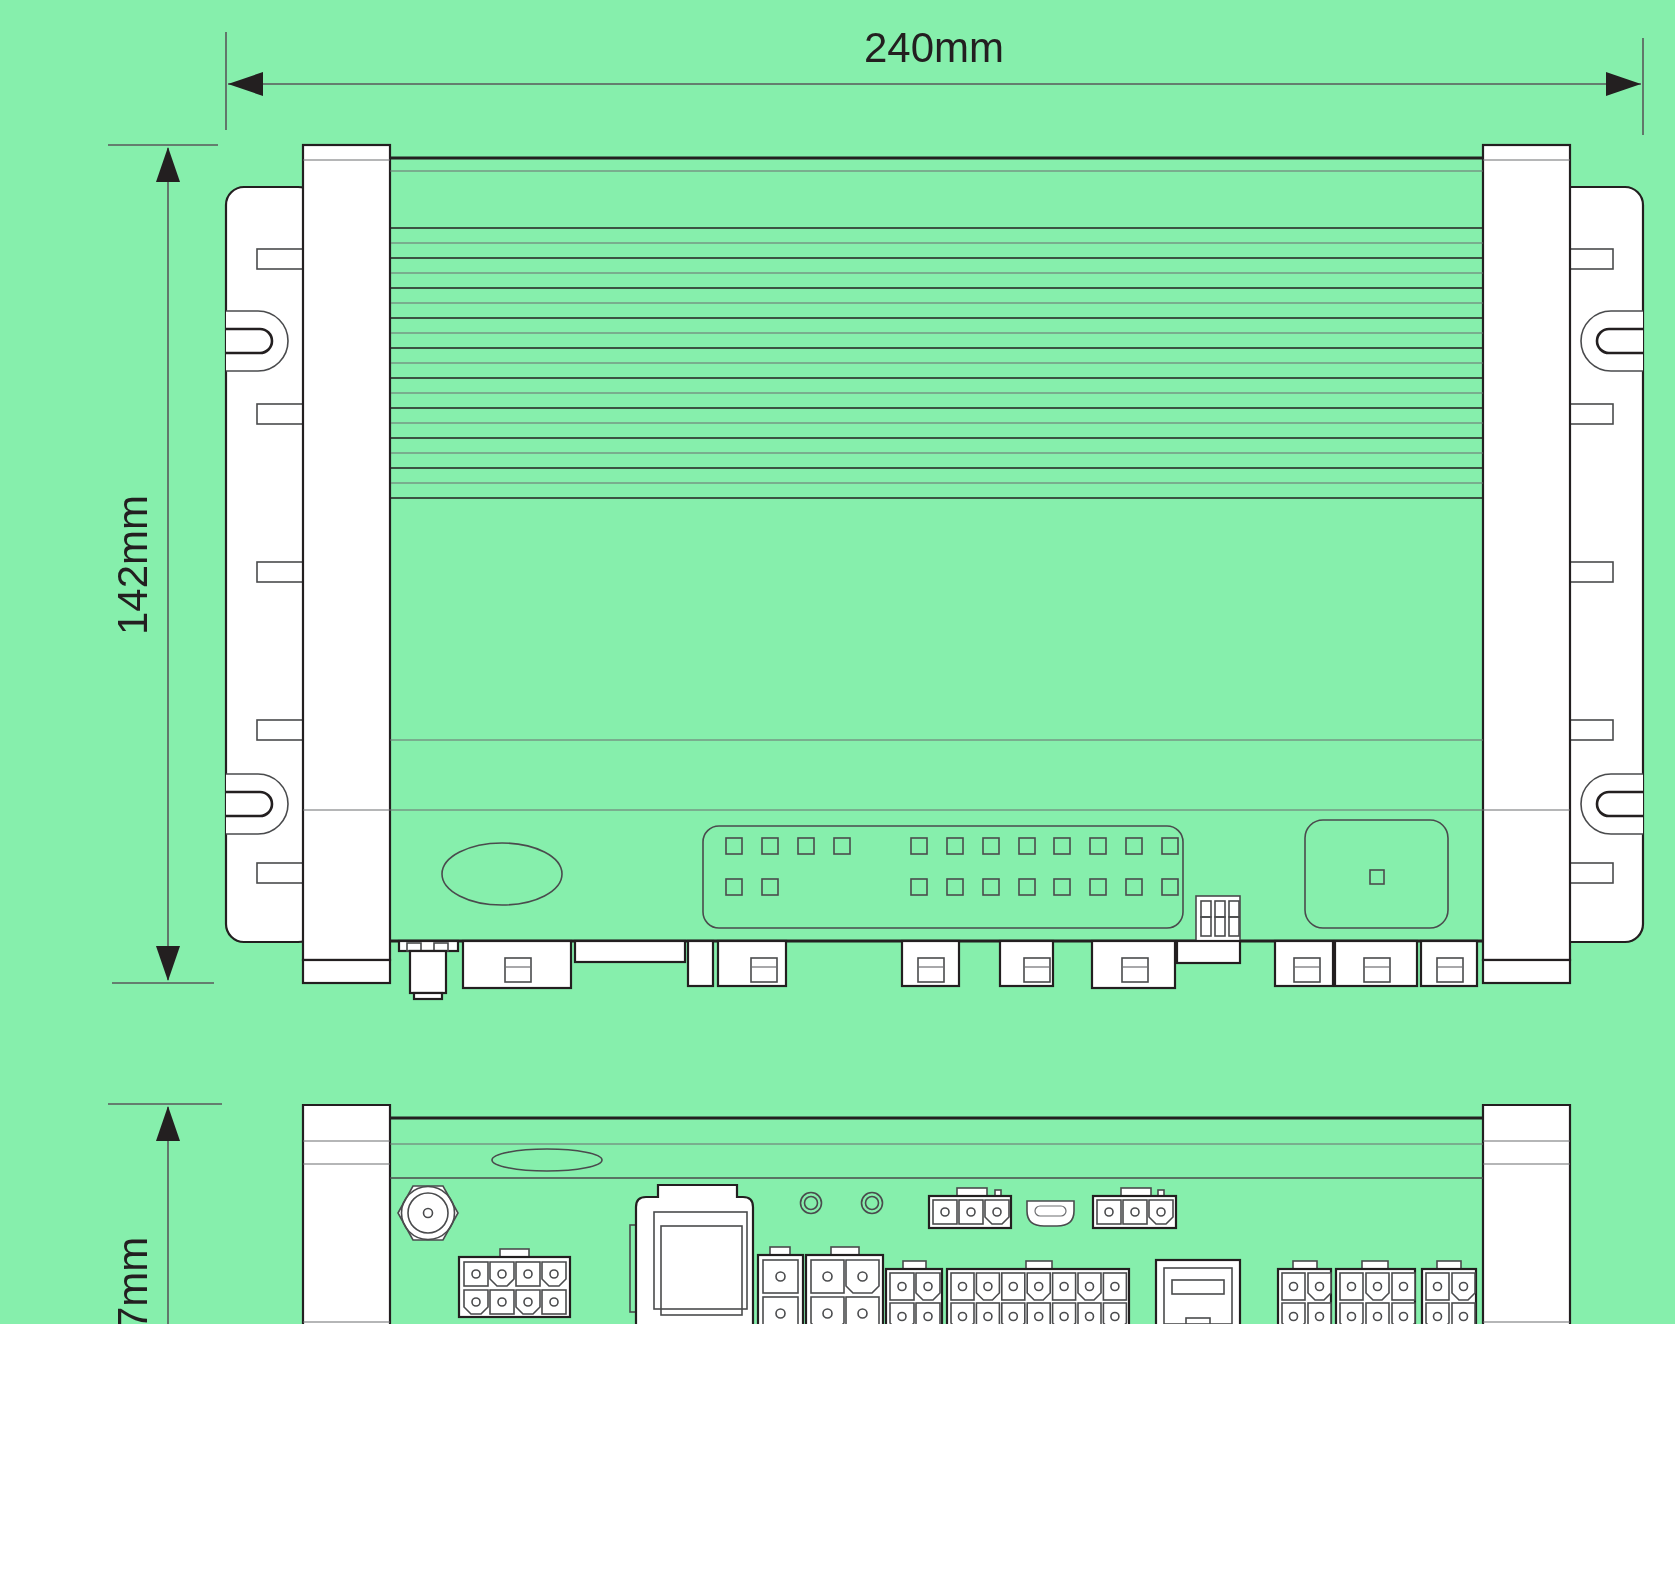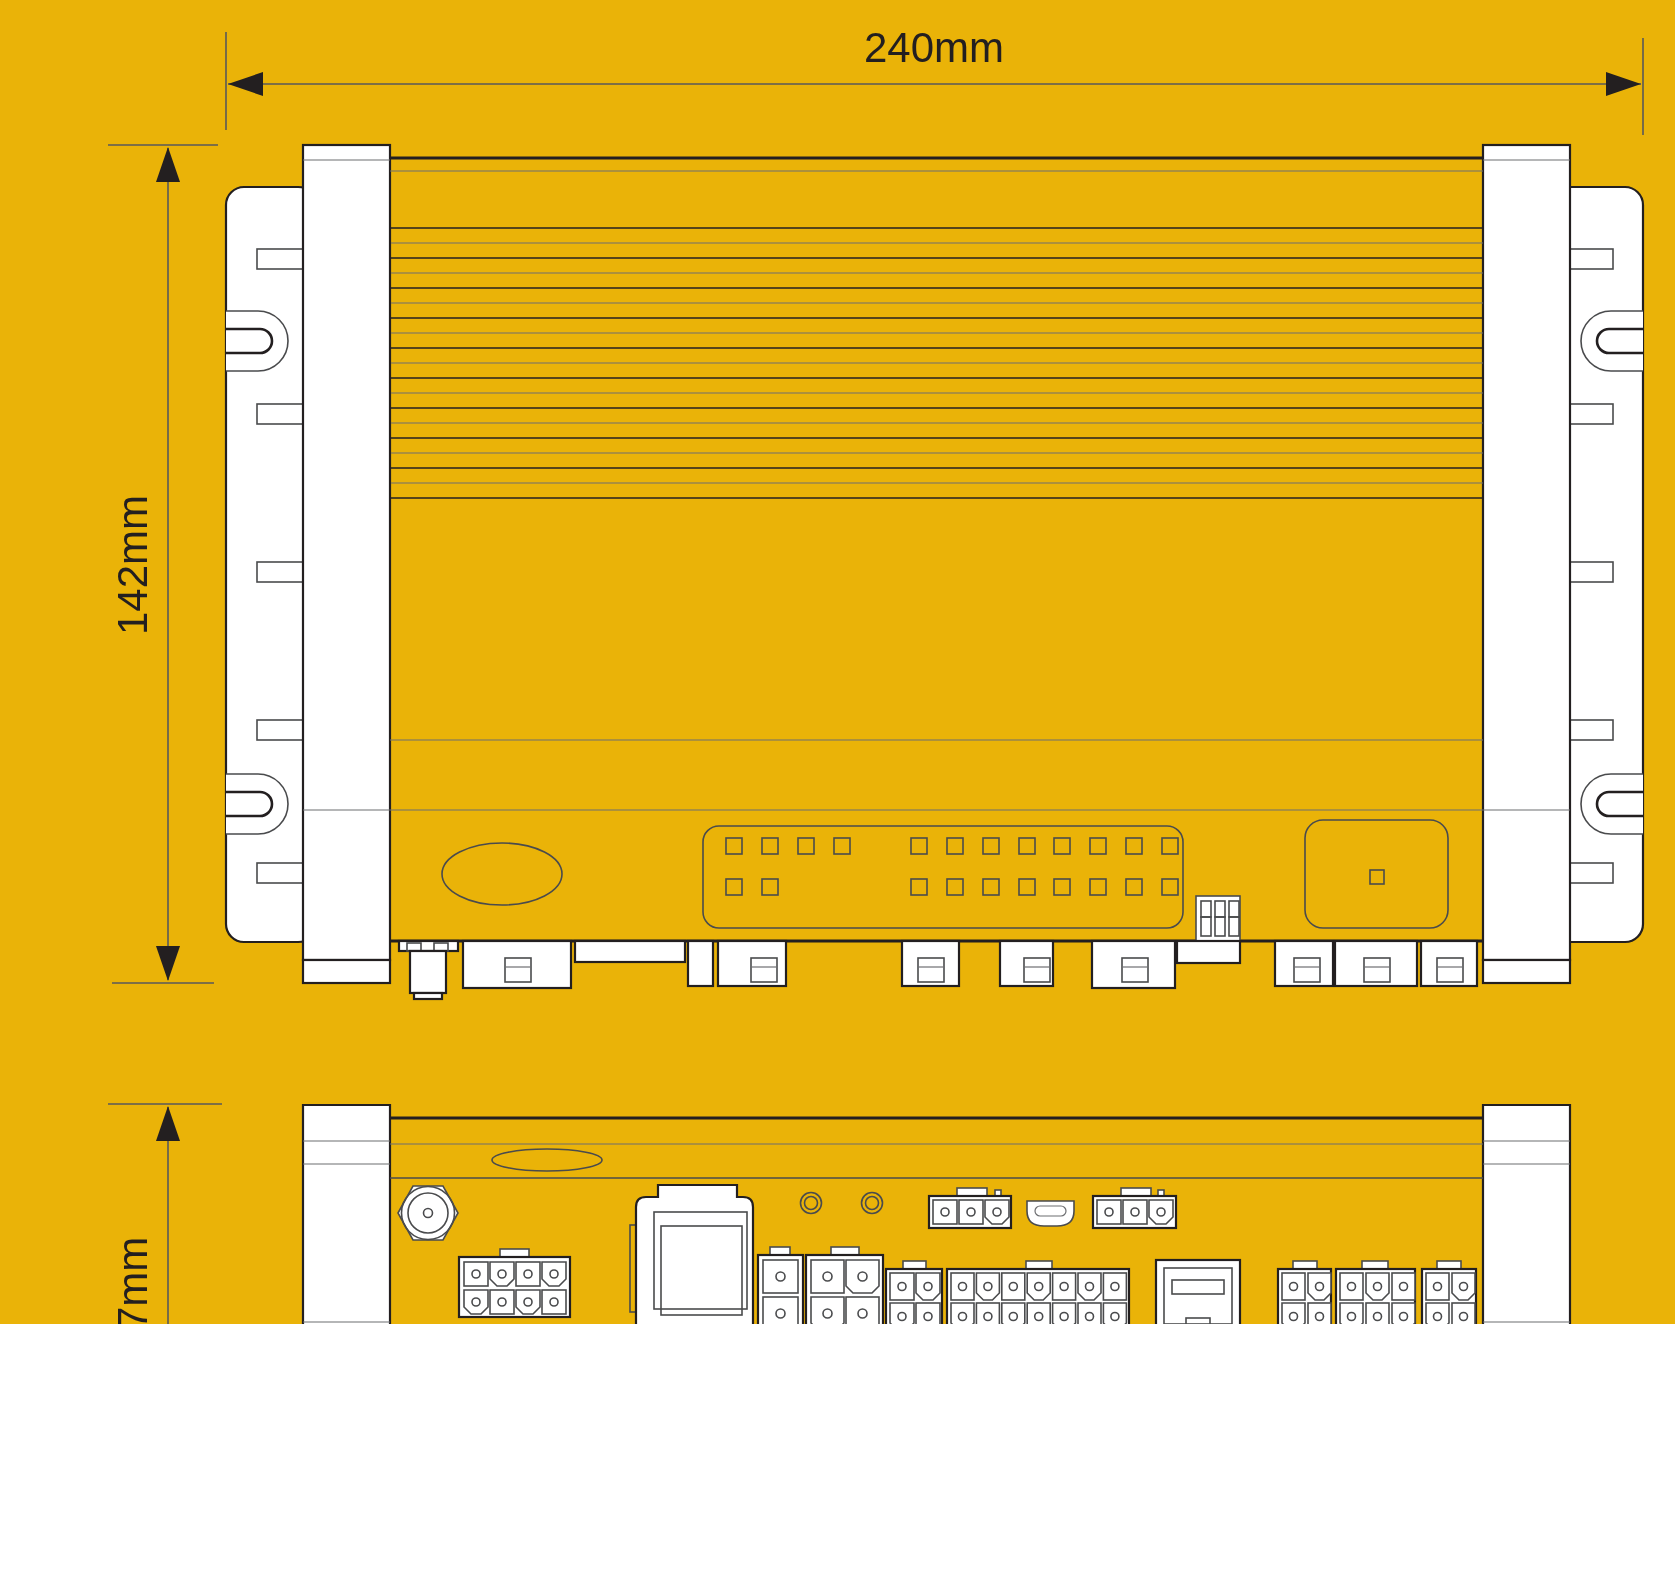--- a/index.html
+++ b/index.html
@@ -1,16 +1,16 @@
 <!DOCTYPE html>
 <html><head>
 <meta charset="utf-8">
 <style>
   html,body{margin:0;padding:0;background:#ffffff;}
-  .stage{width:1675px;height:1324px;position:relative;background:#eab308;font-family:"Liberation Sans",sans-serif;}
+  .stage{width:1675px;height:1324px;position:relative;background:#86efac;font-family:"Liberation Sans",sans-serif;}
   svg{display:block;}
   .s3{stroke:#231f20;stroke-width:3.2;fill:none;}
   .s2w{stroke:#231f20;stroke-width:2.2;fill:#fff;}
   .s15{stroke:#4a4b4d;stroke-width:1.6;fill:none;}
   .s15w{stroke:#4a4b4d;stroke-width:1.6;fill:#fff;}
   .s1{stroke:#6d6e71;stroke-width:1.2;fill:none;}
   .dim{stroke:#58595b;stroke-width:1.6;fill:none;}
   .arr{fill:#231f20;stroke:none;}
   .lbl{fill:#231f20;font-size:42px;font-family:"Liberation Sans",sans-serif;}
 </style>

